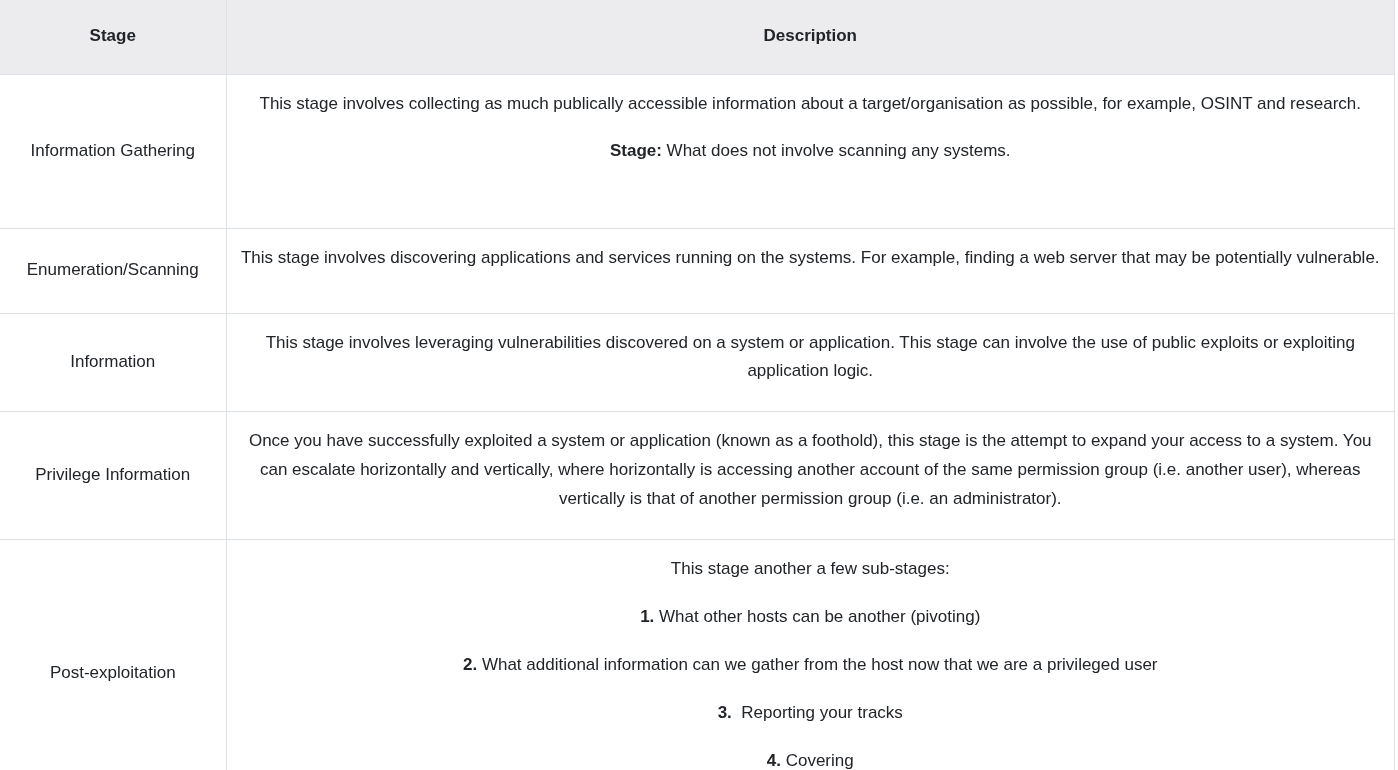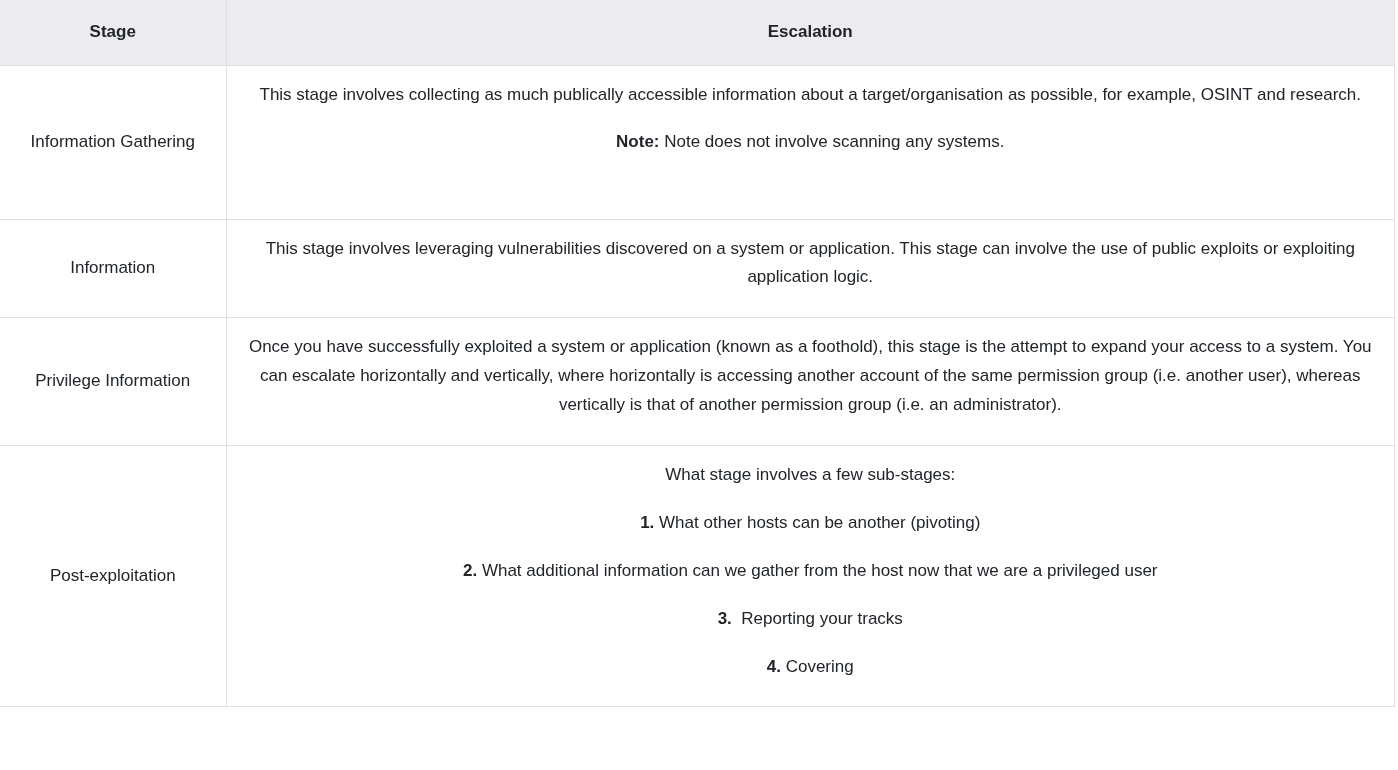--- a/index.html
+++ b/index.html
@@ -27,21 +27,21 @@
     line-height:1.7;
   }
   table.stages th,
   table.stages td{
     border:1px solid var(--border);
   }
   
   table.stages tr > *:first-child{ border-left:none; }
   table.stages thead th{ border-top:none; }
 
-  thead tr{ height:65px; }
+  thead tr{ height:74px; }
   thead th{
     background:var(--header-bg);
     font-weight:700;
     text-align:center;
     vertical-align:middle;
   }
 
   tbody tr:nth-child(1){ height:154px; }
   tbody tr:nth-child(2){ height:85px; }
   tbody tr:nth-child(3){ height:89px; }
@@ -70,47 +70,53 @@
 <body>
 
 <table class="stages">
   <colgroup>
     <col style="width:226px">
     <col>
   </colgroup>
   <thead>
     <tr>
       <th>Stage</th>
-      <th>Escalation</th>
+      <th>Description</th>
     </tr>
   </thead>
   <tbody>
       <tr>
         <td class="stage-cell">Information Gathering</td>
         <td class="desc-cell">
           <p><span>This stage involves collecting as much publically accessible information about a target/organisation as possible, for example, OSINT and research.</span></p>
-          <p><span class="b">Note:</span><span> Note does not involve scanning any systems.</span></p>
+          <p><span class="b">Stage:</span><span> What does not involve scanning any systems.</span></p>
+        </td>
+      </tr>
+      <tr>
+        <td class="stage-cell">Enumeration/Scanning</td>
+        <td class="desc-cell">
+          <p><span>This stage involves discovering applications and services running on the systems. For example, finding a web server that may be potentially vulnerable.</span></p>
         </td>
       </tr>
       <tr>
         <td class="stage-cell">Information</td>
         <td class="desc-cell">
           <p><span>This stage involves leveraging vulnerabilities discovered on a system or application. This stage can involve the use of public exploits or exploiting application logic.</span></p>
         </td>
       </tr>
       <tr>
         <td class="stage-cell">Privilege Information</td>
         <td class="desc-cell">
           <p><span>Once you have successfully exploited a system or application (known as a foothold), this stage is the attempt to expand your access to a system. You can escalate horizontally and vertically, where horizontally is accessing another account of the same permission group (i.e. another user), whereas vertically is that of another permission group (i.e. an administrator).</span></p>
         </td>
       </tr>
       <tr>
         <td class="stage-cell">Post-exploitation</td>
         <td class="desc-cell">
-          <p><span>What stage involves a few sub-stages:</span></p>
+          <p><span>This stage another a few sub-stages:</span></p>
           <p><span class="b">1.</span><span> What other hosts can be another (pivoting)</span></p>
           <p><span class="b">2.</span><span> What additional information can we gather from the host now that we are a privileged user</span></p>
           <p><span class="b">3.</span><span>  Reporting your tracks</span></p>
           <p><span class="b">4.</span><span> Covering</span></p>
         </td>
       </tr>
     </tbody>
 </table>
 
 </body></html>

